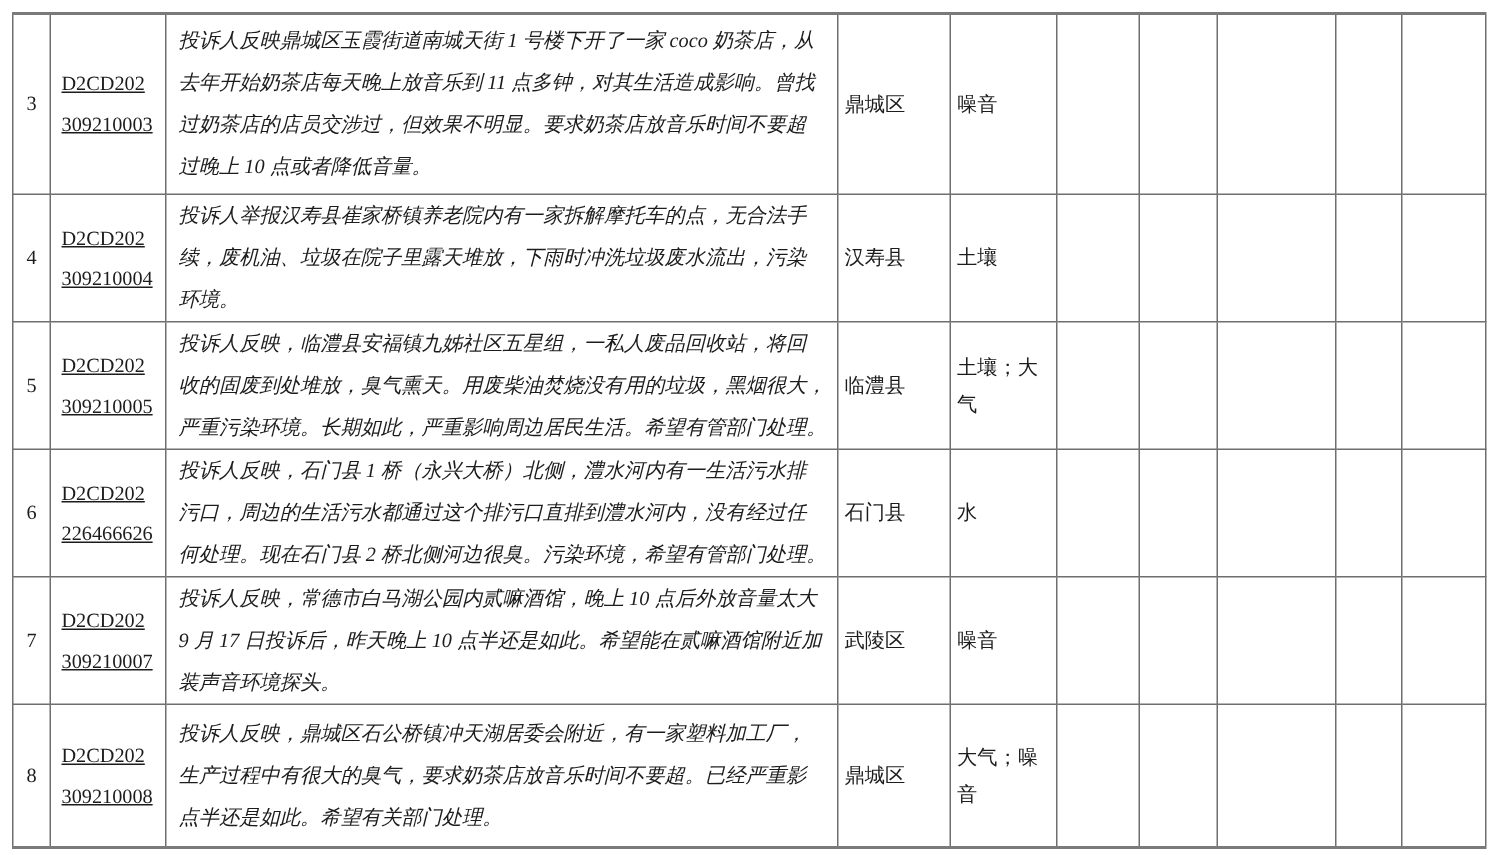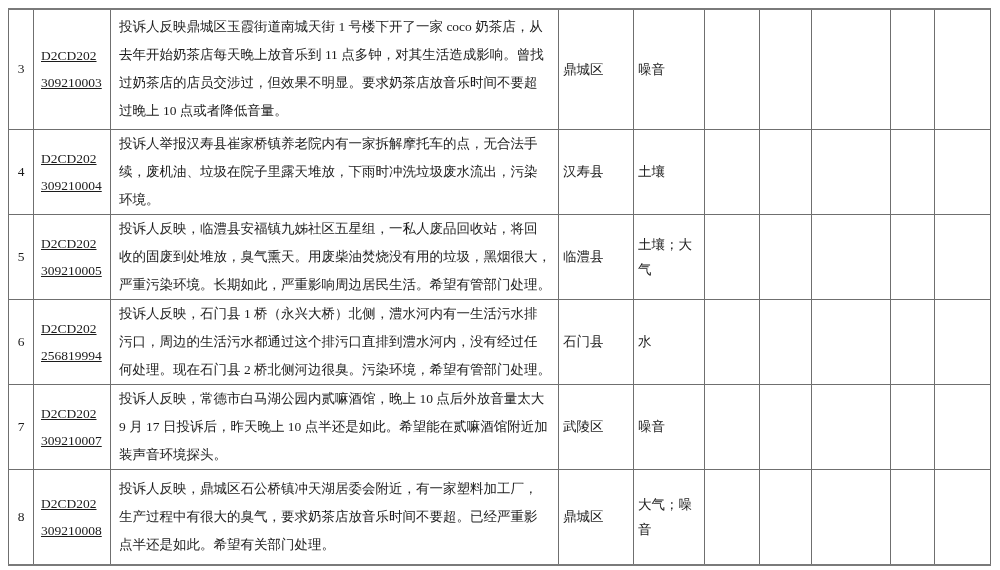--- a/index.html
+++ b/index.html
@@ -39,21 +39,21 @@
   tr.r0 { height: 120px; }
   tr.r1 { height: 82px; }
   tr.r2 { height: 85px; }
   tr.r3 { height: 85px; }
   tr.r4 { height: 83px; }
   tr.r5 { height: 96px; }
 
   td.no-cell   { text-align: center; font-size: 13.5px; }
   td.id-cell   { font-size: 13.5px; padding-left: 7px; }
   td.id-cell .id-line { line-height: 27px; white-space: nowrap; text-decoration: underline; }
-  td.desc-cell { padding: 0 8px; font-size: 13.5px; }
+  td.desc-cell { padding: 0 8px; font-size: 13.5px; font-style: italic; }
   td.desc-cell .desc-line { line-height: 28px; white-space: nowrap; overflow: hidden; }
   td.dist-cell, td.type-cell {
     text-align: left; font-size: 13.5px; line-height: 25px; padding: 0 4px;
   }
 </style>
 </head>
 <body>
 
 <div class="table-wrap">
   <table class="complaints">
@@ -129,21 +129,21 @@
         <td class="empty-cell"></td>
         <td class="empty-cell"></td>
         <td class="empty-cell"></td>
         <td class="empty-cell"></td>
       </tr>
 
       <tr class="r3">
         <td class="no-cell">6</td>
         <td class="id-cell">
           <div class="id-line">D2CD202</div>
-          <div class="id-line">256819994</div>
+          <div class="id-line">226466626</div>
         </td>
         <td class="desc-cell">
           <div class="desc-line">投诉人反映，石门县 1 桥（永兴大桥）北侧，澧水河内有一生活污水排</div>
           <div class="desc-line">污口，周边的生活污水都通过这个排污口直排到澧水河内，没有经过任</div>
           <div class="desc-line">何处理。现在石门县 2 桥北侧河边很臭。污染环境，希望有管部门处理。</div>
         </td>
         <td class="dist-cell">石门县</td>
         <td class="type-cell">水</td>
         <td class="empty-cell"></td>
         <td class="empty-cell"></td>

